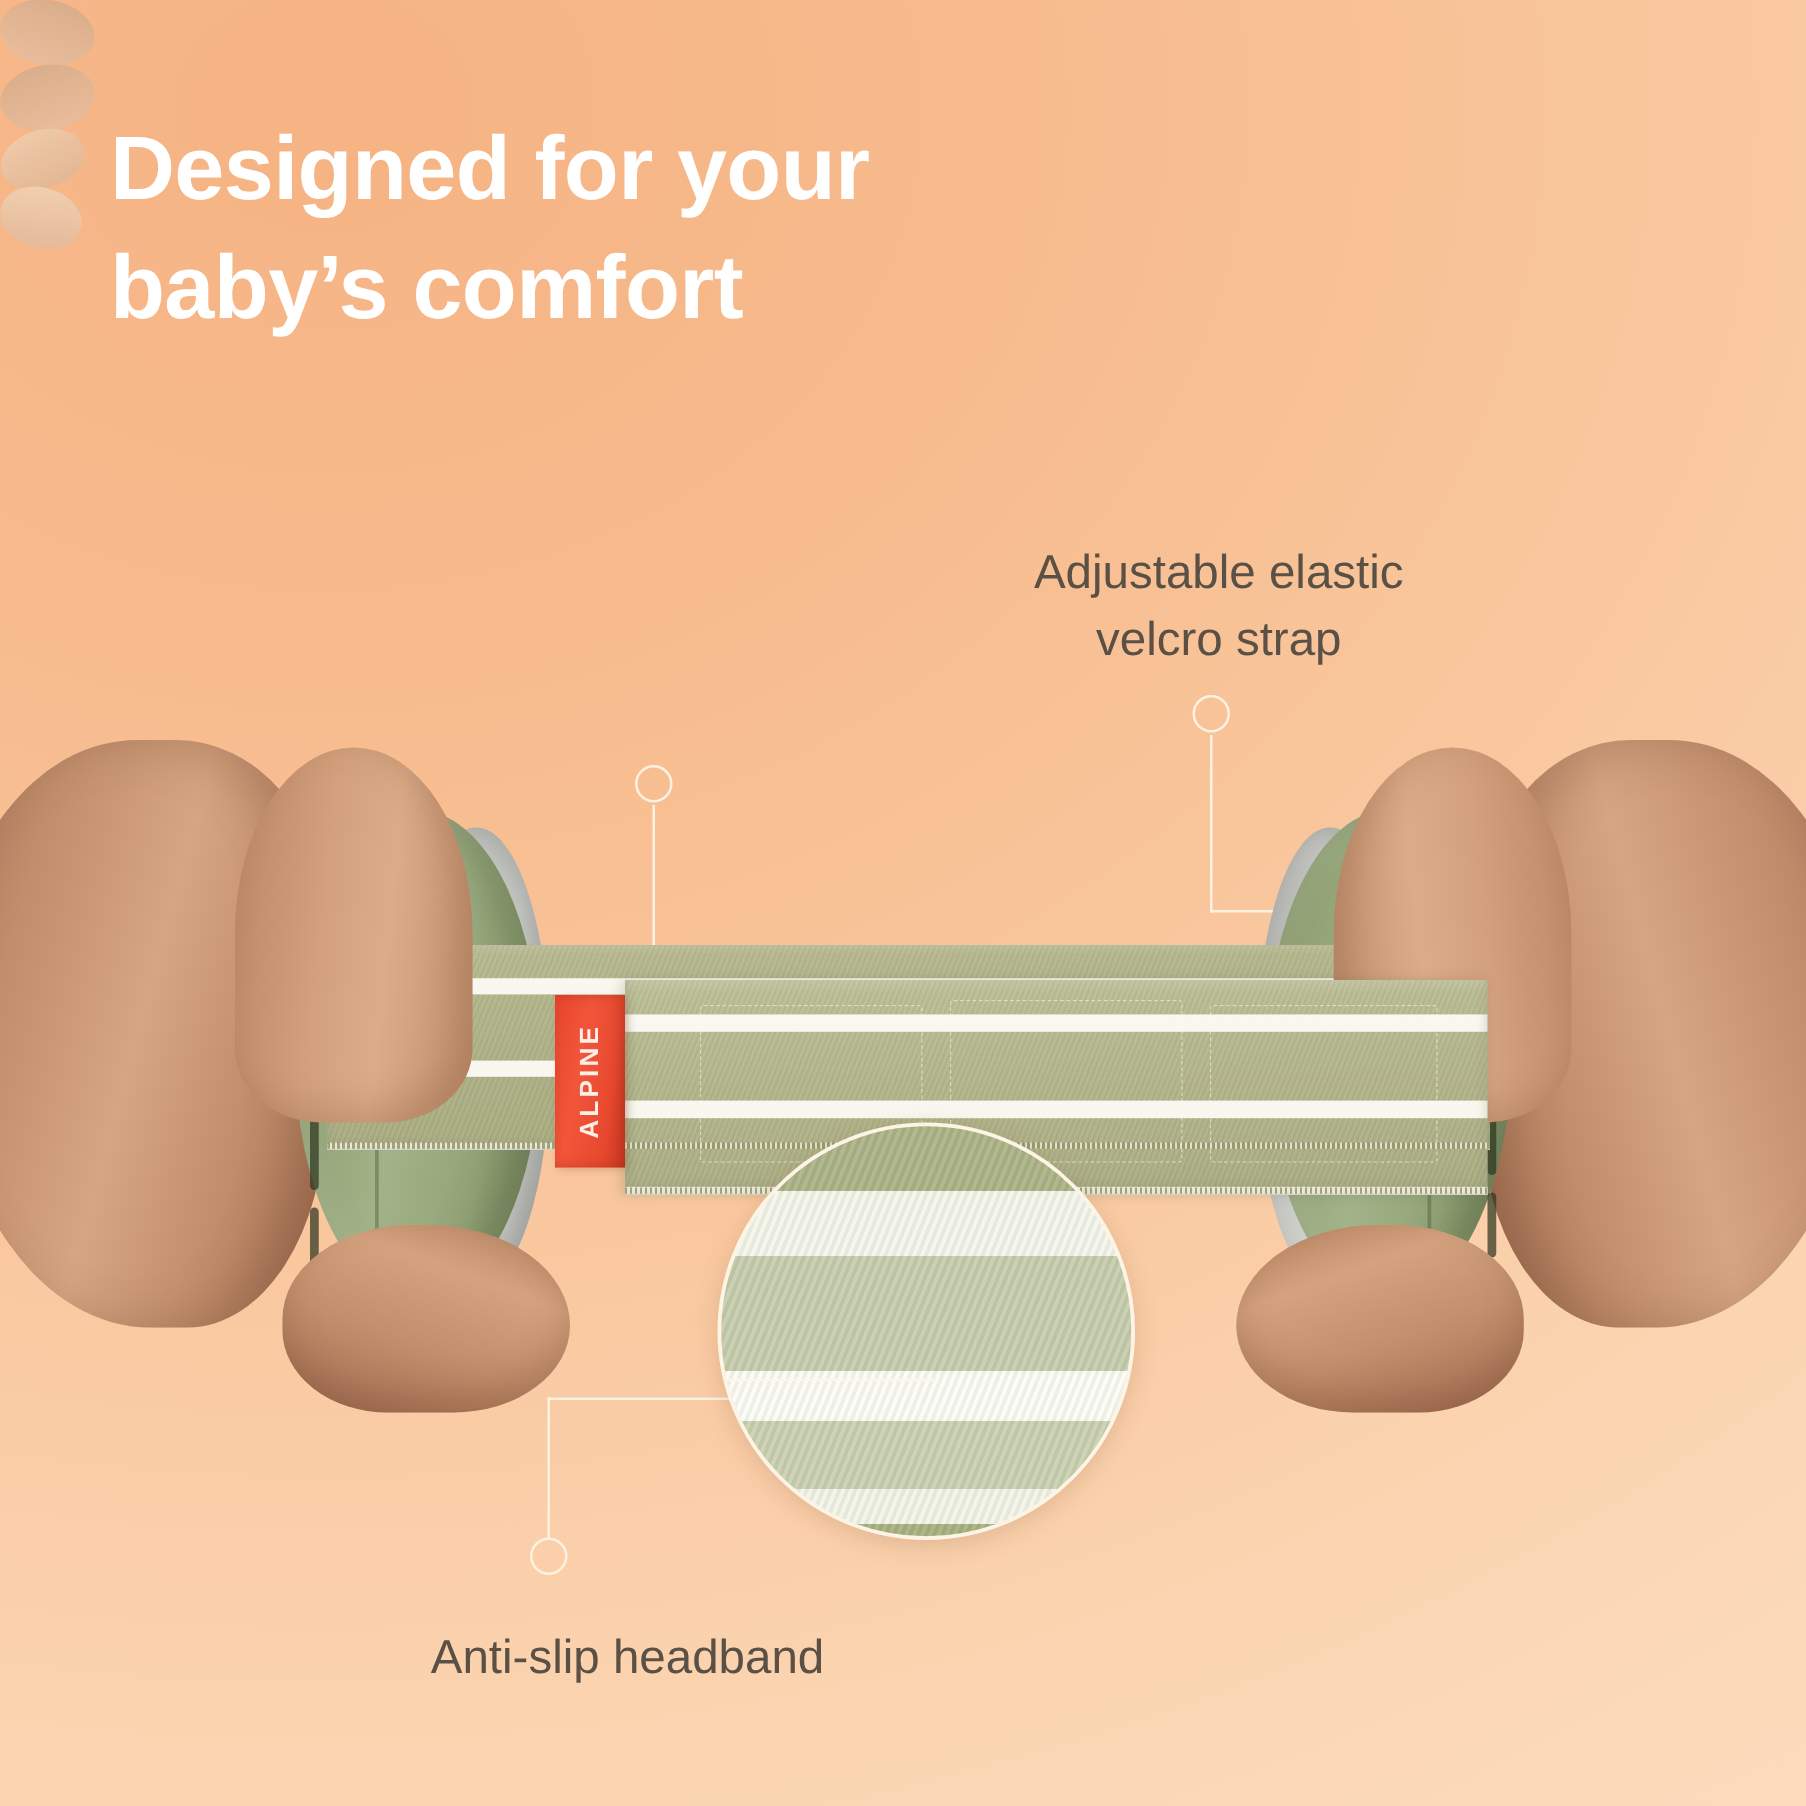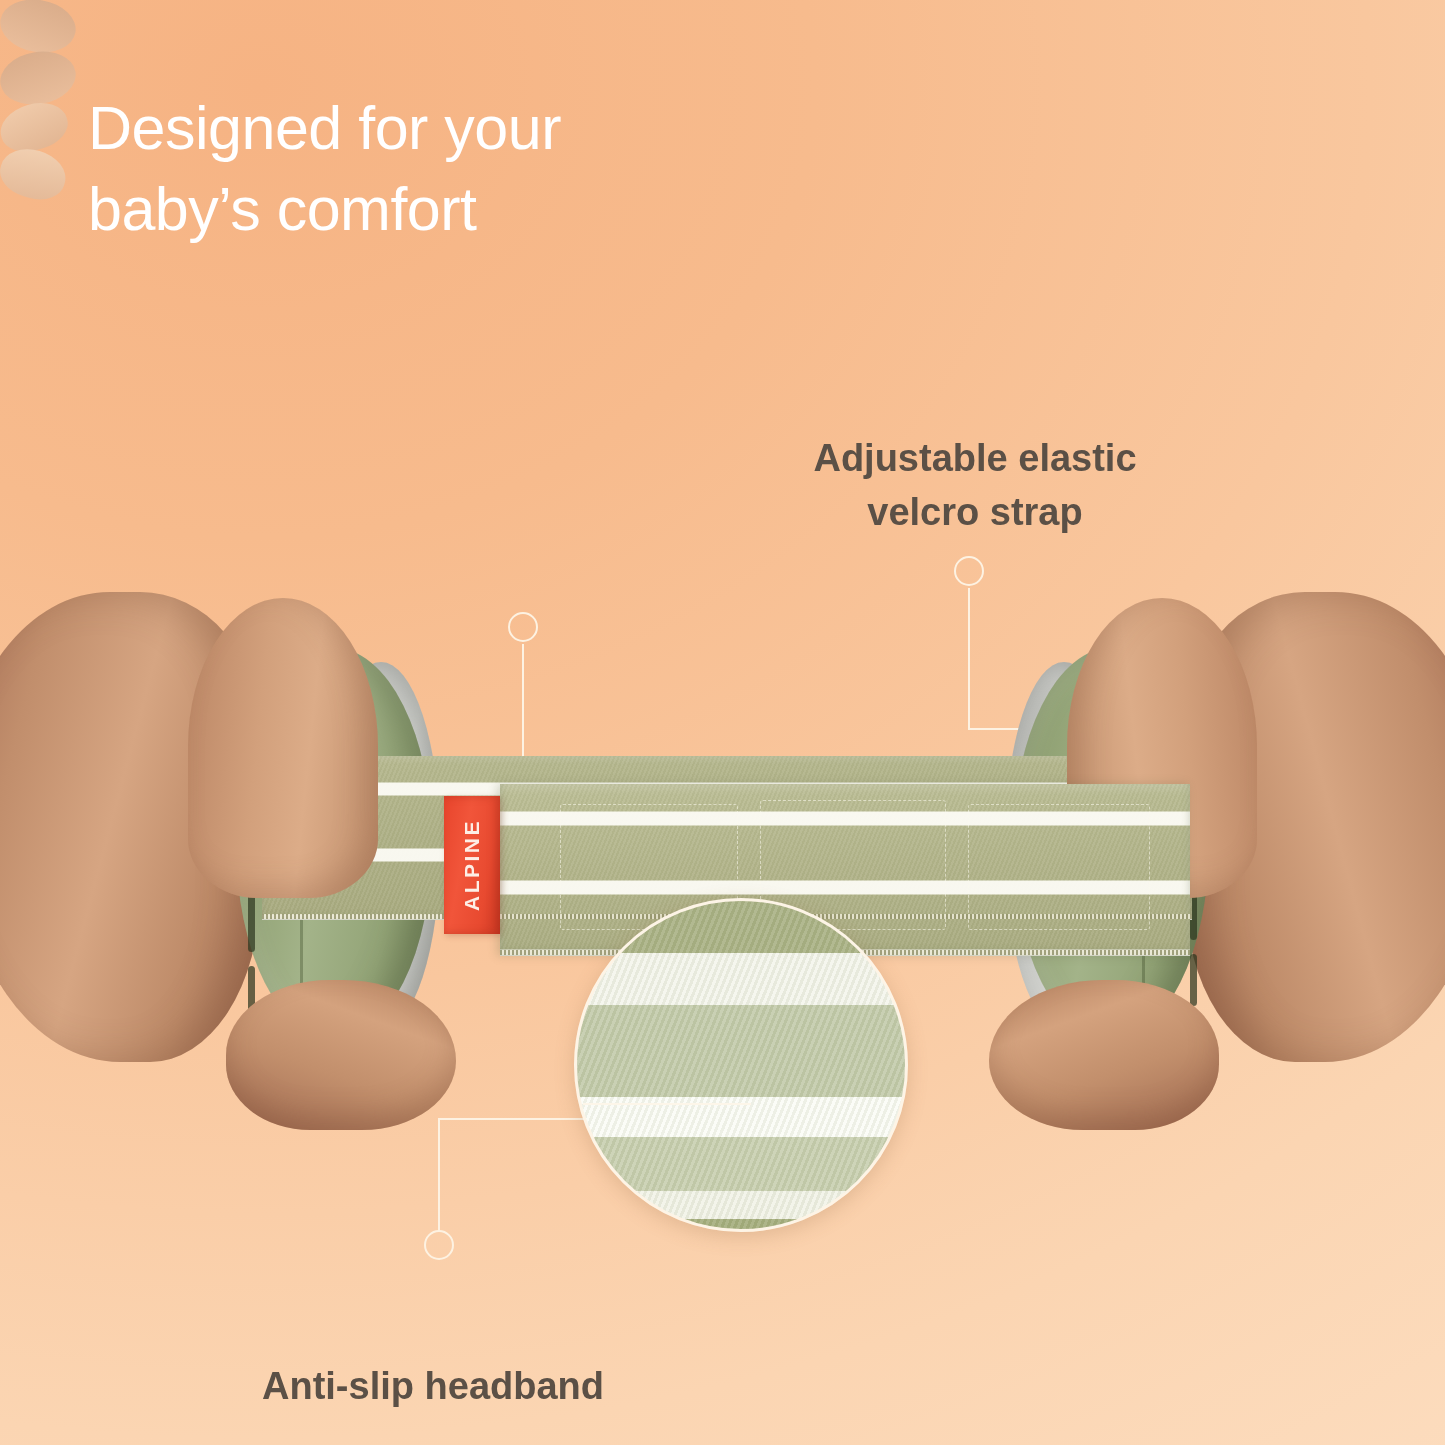--- a/index.html
+++ b/index.html
@@ -22,39 +22,39 @@
     overflow: hidden;
   }
 
   
   .headline {
     position: absolute;
     left: 88px;
     top: 88px;
     width: 1000px;
     color: #ffffff;
-    font-size: 61px;
+    font-size: 72px;
     line-height: 1.32;
-    font-weight: 400;
+    font-weight: 700;
     letter-spacing: -0.5px;
     white-space: pre-line;
   }
 
   
   .callout {
     position: absolute;
     color: #5b5046;
     font-size: 38px;
     line-height: 1.42;
-    font-weight: 700;
+    font-weight: 400;
     white-space: pre-line;
   }
   .callout-left-cushions { left: 408px; top: 486px; width: 320px; text-align: left; }
   .callout-velcro        { left: 795px; top: 432px; width: 360px; text-align: center; }
-  .callout-headband      { left: 262px; top: 1360px; width: 480px; text-align: left; }
+  .callout-headband      { left: 262px; top: 1300px; width: 480px; text-align: center; }
 
   
   .lead {
     position: absolute;
     background: #fdf2e2;
   }
   .lead-v { width: 2px; }
   .lead-h { height: 2px; }
 
   .dot {

